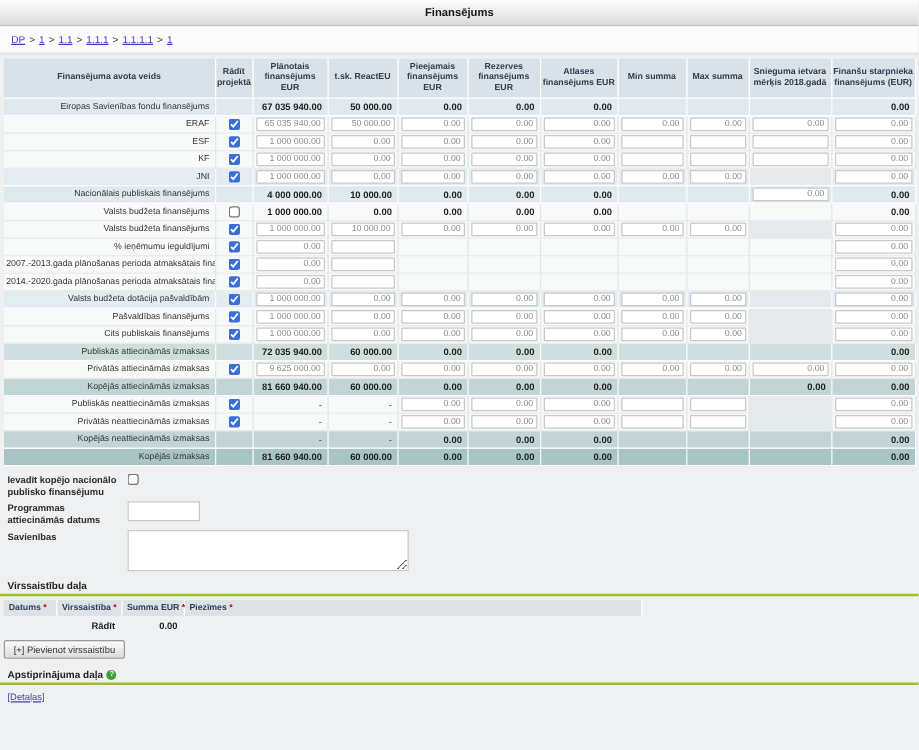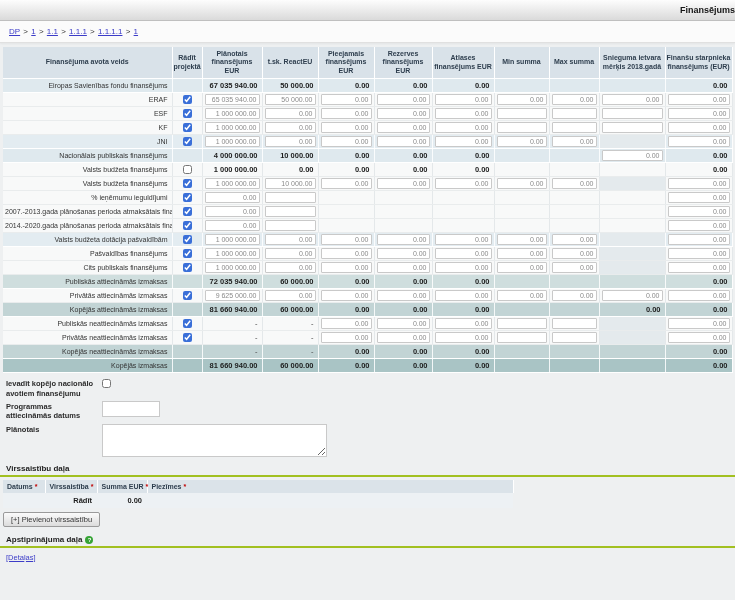--- a/index.html
+++ b/index.html
@@ -1,19 +1,19 @@
 <!DOCTYPE html>
 <html><head>
 <meta charset="utf-8">
 <style>
   html,body{margin:0;padding:0;}
   body{width:735px;height:600px;overflow:hidden;background:#eef0f1;
        font-family:"Liberation Sans",sans-serif;font-size:8px;color:#333;}
   .titlebar{height:20px;background:linear-gradient(#fdfdfd,#dadada);border-bottom:1px solid #bfbfbf;
-            text-align:right;line-height:20px;font-weight:bold;font-size:9px;color:#161616;}
+            text-align:center;line-height:20px;font-weight:bold;font-size:9px;color:#161616;}
   .crumbbar{height:21px;line-height:21px;background:#fbfbfb;border-bottom:1px solid #e0e0e0;
             padding-left:8px;box-shadow:0 1px 2px rgba(0,0,0,.05);}
   .crumbbar a{color:#3c3cc8;text-decoration:underline;margin:16px 1px;}
 
   table.ftable{border-collapse:collapse;table-layout:fixed;margin:4px 3px 5px 3px;width:729px;}
   .ftable th{background:#d9e2e9;color:#2e3e4e;font-size:7px;font-weight:bold;text-align:center;
              vertical-align:middle;padding:3px 1px;border-right:1px solid #fff;border-bottom:1px solid #fff;line-height:1.2;}
   .ftable td{height:13px;padding:0 2px;border-right:1px solid #e4e8ea;border-bottom:1px solid #e9eced;vertical-align:middle;}
   tr.r-plain{background:#f8f9f9;}
   tr.r-sum{background:#dfe9ee;}
@@ -371,29 +371,29 @@
           <td></td>
           <td></td>
           <td></td>
           <td class="val">0.00</td>
         </tr>
       </tbody>
   </table>
 
   <div class="formarea">
     <div class="frow">
-      <label class="flabel">Ievadīt kopējo nacionālo avotiem finansējumu</label>
+      <label class="flabel">Ievadīt kopējo nacionālo publisko finansējumu</label>
       <div class="fctrl"><input type="checkbox" class="formcb" style=""></div>
     </div>
     <div class="frow">
       <label class="flabel">Programmas attiecināmās datums</label>
       <div class="fctrl"><input type="text" class="datein" value="" style=""></div>
     </div>
     <div class="frow">
-      <label class="flabel">Plānotais</label>
+      <label class="flabel">Savienības</label>
       <div class="fctrl"><textarea class="cmt" style=""></textarea></div>
     </div>
   </div>
 
   <div class="sectitle">Virssaistību daļa</div>
   <div class="greenline"></div>
 
   <table class="vtable">
       <colgroup>
         <col style="width: 42px;">

